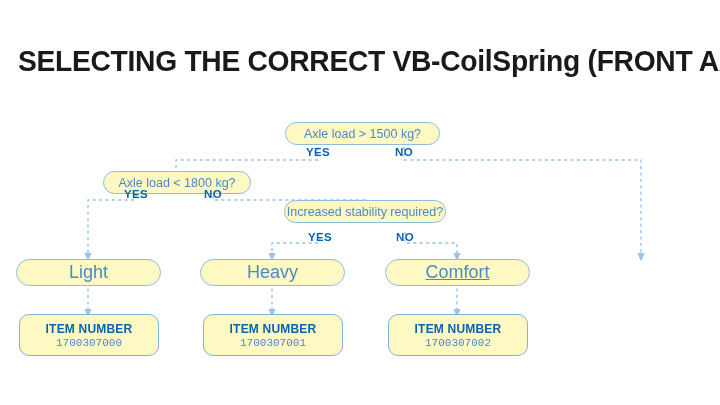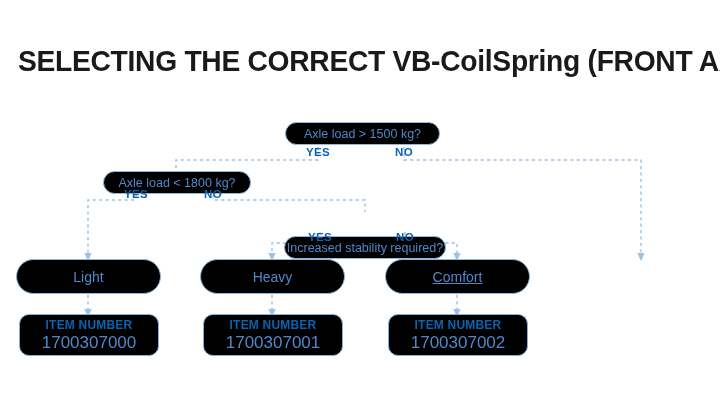--- a/index.html
+++ b/index.html
@@ -42,55 +42,56 @@
     width: 720px;
     height: 405px;
   }
 
   
   .node {
     position: absolute;
     box-sizing: border-box;
     border: 1px solid #8fbbe2;
     border-radius: 40px;
-    background: #000000;
+    background: #fef9c3;
     display: flex;
     flex-direction: column;
     align-items: center;
     justify-content: center;
     text-align: center;
     color: #4a86c8;
   }
   .node.decision {
     height: 23px;
     font-size: 12.5px;
     font-weight: normal;
     color: #4f88c9;
   }
   .node.result {
-    height: 35px;
-    font-size: 14px;
+    height: 27px;
+    font-size: 18px;
     color: #4f88c9;
   }
   .node.item {
     height: 42px;
     border: 1.6px solid #7fb2de;
     border-radius: 10px;
     justify-content: center;
     gap: 1px;
   }
   .item-title {
     font-size: 12px;
     font-weight: bold;
     color: #0a63b0;
     letter-spacing: 0.2px;
   }
   .item-value {
-    font-size: 17px;
+    font-size: 11px;
     color: #4f88c9;
+    font-family: Liberation Mono, monospace;
   }
 
   
   .branch-label {
     position: absolute;
     font-size: 11.5px;
     font-weight: bold;
     color: #0a63b0;
     letter-spacing: 0.3px;
     white-space: nowrap;
@@ -134,21 +135,21 @@
   </div>
   <div class="branch-label" style="left:318px; top:146px; transform:translateX(-50%);">YES</div>
   <div class="branch-label" style="left:404px; top:146px; transform:translateX(-50%);">NO</div>
 
   <div class="node decision" style="left:103px; top:171px; width:148px;">
     <span>Axle load &lt; 1800 kg?</span>
   </div>
   <div class="branch-label" style="left:136px; top:188px; transform:translateX(-50%);">YES</div>
   <div class="branch-label" style="left:213px; top:188px; transform:translateX(-50%);">NO</div>
 
-  <div class="node decision" style="left:284px; top:200px; width:162px;margin-top:36px;">
+  <div class="node decision" style="left:284px; top:200px; width:162px;">
     <span>Increased stability required?</span>
   </div>
   <div class="branch-label" style="left:320px; top:231px; transform:translateX(-50%);">YES</div>
   <div class="branch-label" style="left:405px; top:231px; transform:translateX(-50%);">NO</div>
 
   <div class="node result" style="left:16px; top:259px; width:145px;">
     <span>Light</span>
   </div>
   <div class="node result" style="left:200px; top:259px; width:145px;align-items:center;">
     <span>Heavy</span>

